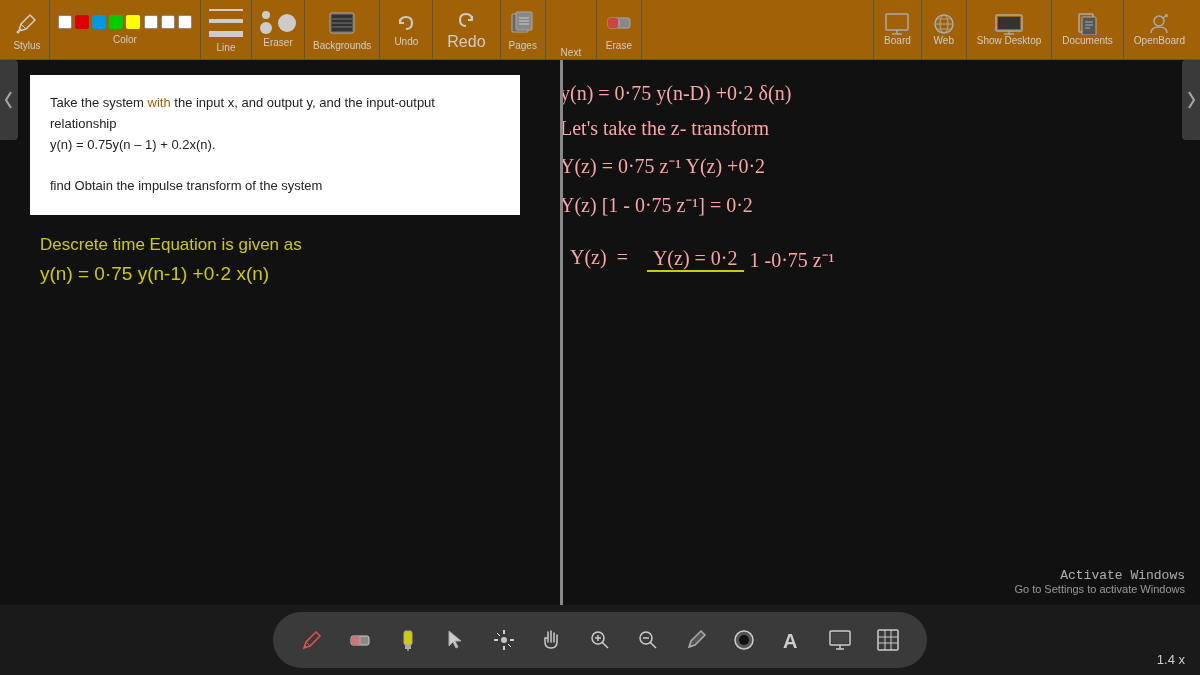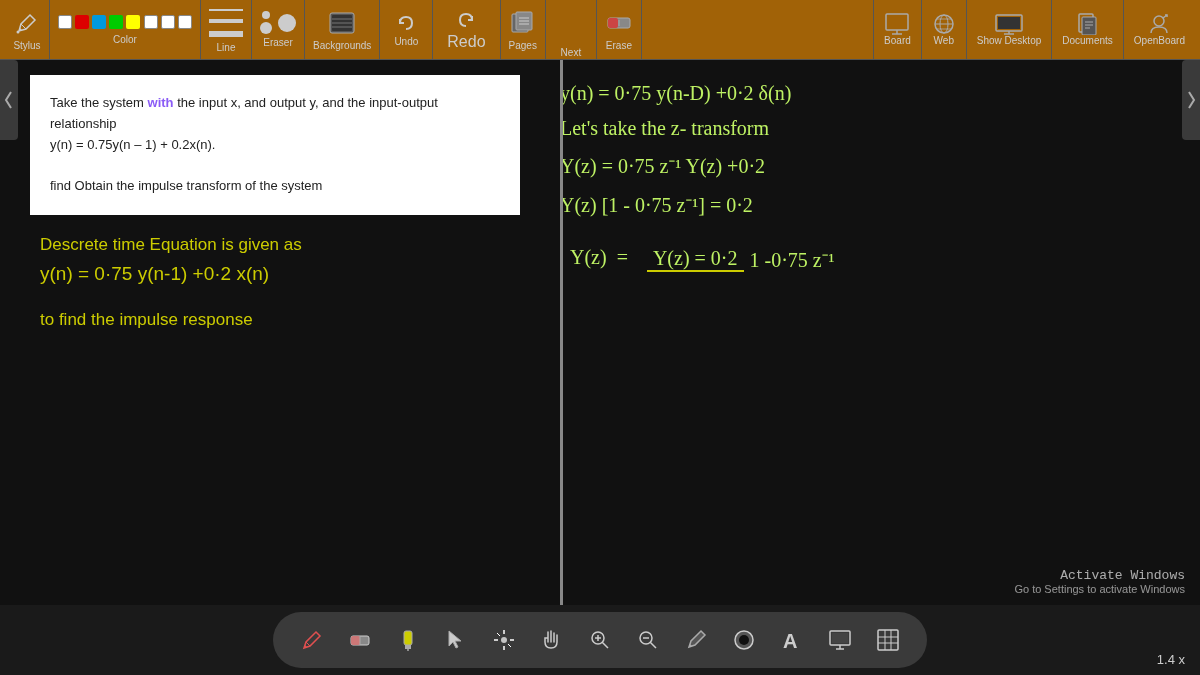--- a/index.html
+++ b/index.html
@@ -153,42 +153,42 @@
 
     #text-box {
       background: white;
       padding: 18px 20px;
       width: 490px;
       margin-bottom: 20px;
       font-size: 13px;
       color: #222;
       line-height: 1.6;
     }
-    #text-box .highlight { color: #8b5cf6; font-weight: bold; }
+    #text-box .highlight { color: #a16207; font-weight: normal; }
 
     
     .handwritten-left {
       color: #cccc00;
       font-family: Liberation Sans, sans-serif;
       padding: 0 10px;
     }
     .hw-line { margin: 8px 0; font-size: 17px; }
     .hw-line.large { font-size: 19px; }
 
     
     #right-panel {
       flex: 1;
       background: #111;
       padding: 10px 20px;
       position: relative;
     }
 
     
     .handwritten-right {
-      color: #bef264;
+      color: #fca5a5;
       font-family: 'Segoe Script', 'Comic Sans MS', cursive;
     }
     .hw-right-line { margin: 12px 0; font-size: 20px; }
 
     
     #bottom-toolbar {
       position: absolute;
       bottom: 0;
       left: 0;
       width: 100%;
@@ -443,21 +443,20 @@
       </p>
       <p>relationship</p>
       <p>y(n) = 0.75y(n – 1) + 0.2x(n).</p>
       <br>
       <p>find Obtain the impulse transform of the system</p>
     </div>
 
     <div class="handwritten-left">
       <div class="hw-line">Descrete  time  Equation is given as</div>
       <div class="hw-line large">y(n) = 0·75 y(n-1) +0·2 x(n)</div>
-      <div class="hw-line" style="margin-top:25px;">to  find  the  impulse  response</div>
     </div>
 
   </div>
 
   <div id="right-panel">
     <div class="handwritten-right">
       <div class="hw-right-line">y(n) = 0·75 y(n-D) +0·2 δ(n)</div>
       <div class="hw-right-line">Let's   take  the  z- transform</div>
       <div class="hw-right-line">Y(z) = 0·75 z⁻¹ Y(z) +0·2</div>
       <div class="hw-right-line">Y(z) [1 - 0·75 z⁻¹] = 0·2</div>

